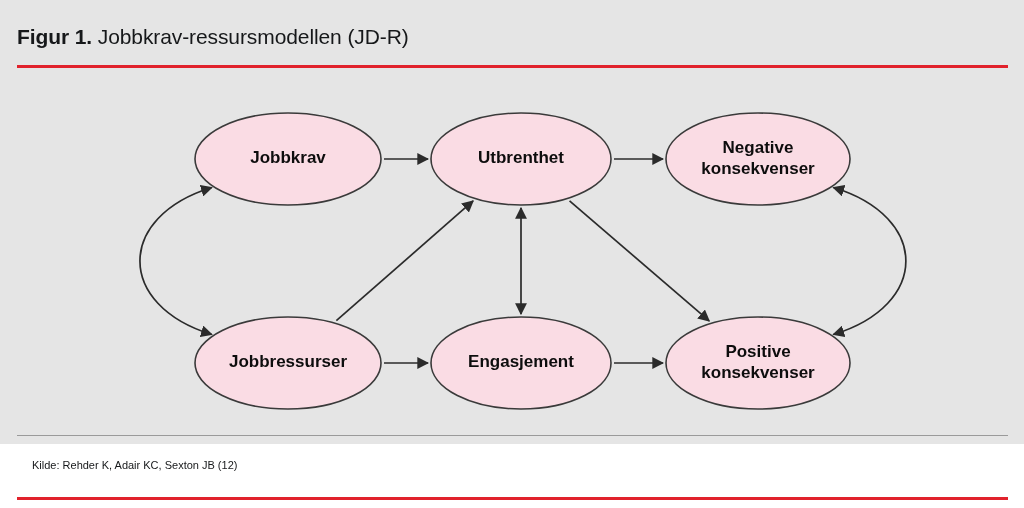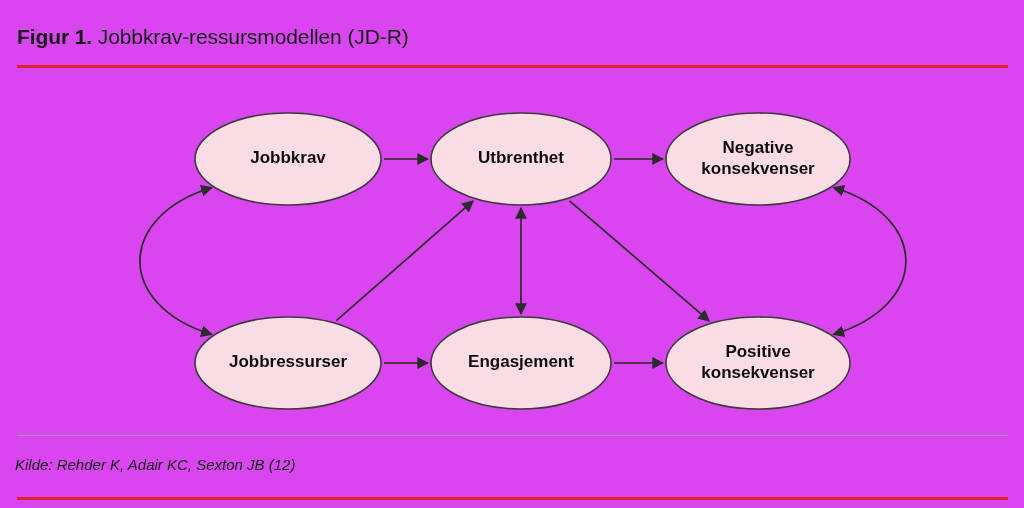--- a/index.html
+++ b/index.html
@@ -11,23 +11,23 @@
   body {
     width: 1024px;
     height: 508px;
     font-family: "Liberation Sans", sans-serif;
     color: #16181a;
     overflow: hidden;
   }
   .figure-card {
     position: relative;
     width: 1024px;
-    height: 508px;
+    height: 444px;
     box-sizing: border-box;
-    background: #d946ef;
+    background: #e5e5e5;
   }
   .figure-header {
     position: absolute;
     left: 17px;
     top: 24px;
     width: 980px;
     font-size: 21px;
     line-height: 26px;
     letter-spacing: -0.1px;
     white-space: nowrap;
@@ -53,24 +53,23 @@
     height: 1px;
     background: #9a9a9a;
   }
   .rule-red-bottom {
     top: 497px;
     height: 3px;
     background: #e1222c;
   }
   .figure-source {
     position: absolute;
-    left: 15px;
+    left: 32px;
     top: 455px;
-    font-size: 15px;
-    font-style: italic;
+    font-size: 11px;
     line-height: 20px;
     color: #16181a;
     white-space: nowrap;
   }
   .diagram-wrap {
     position: absolute;
     left: 8px;
     top: 78px;
     width: 1024px;
     height: 350px;

